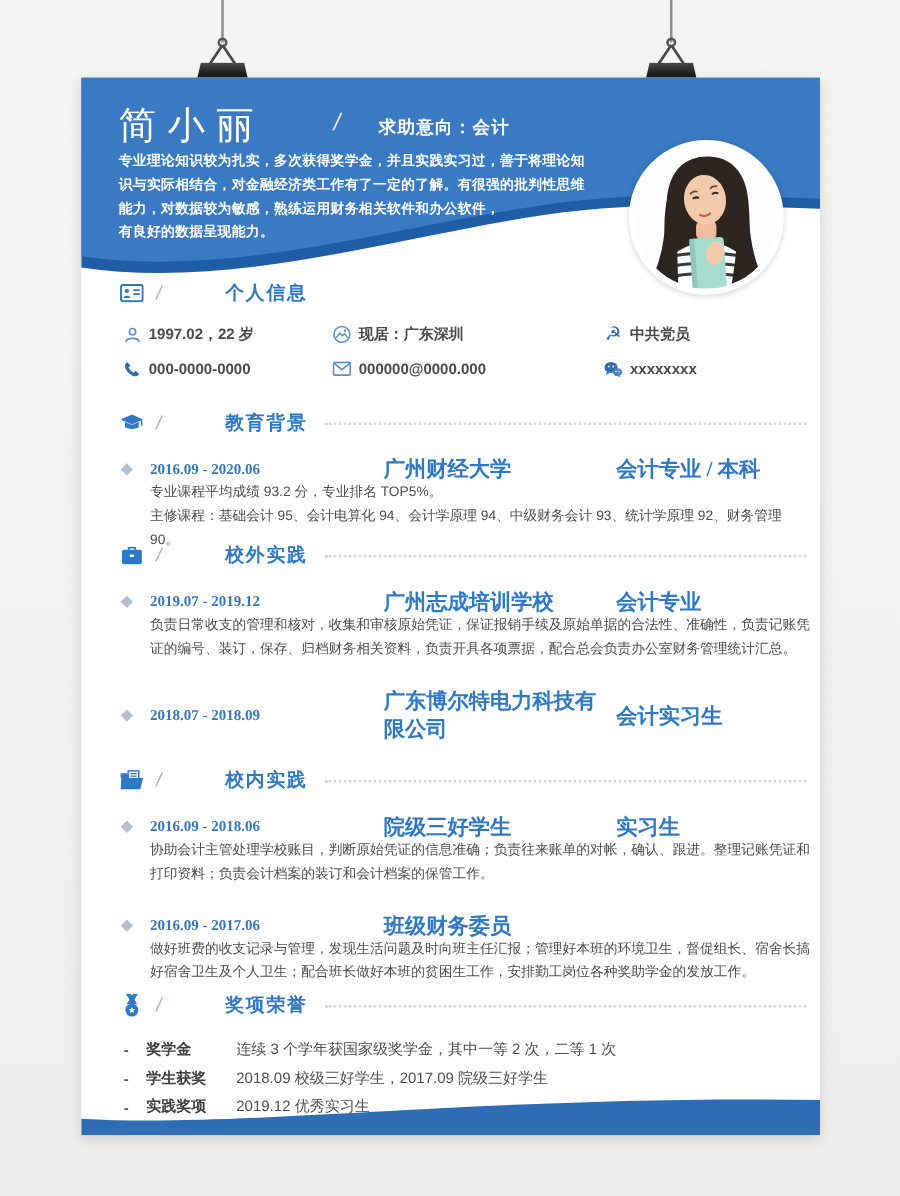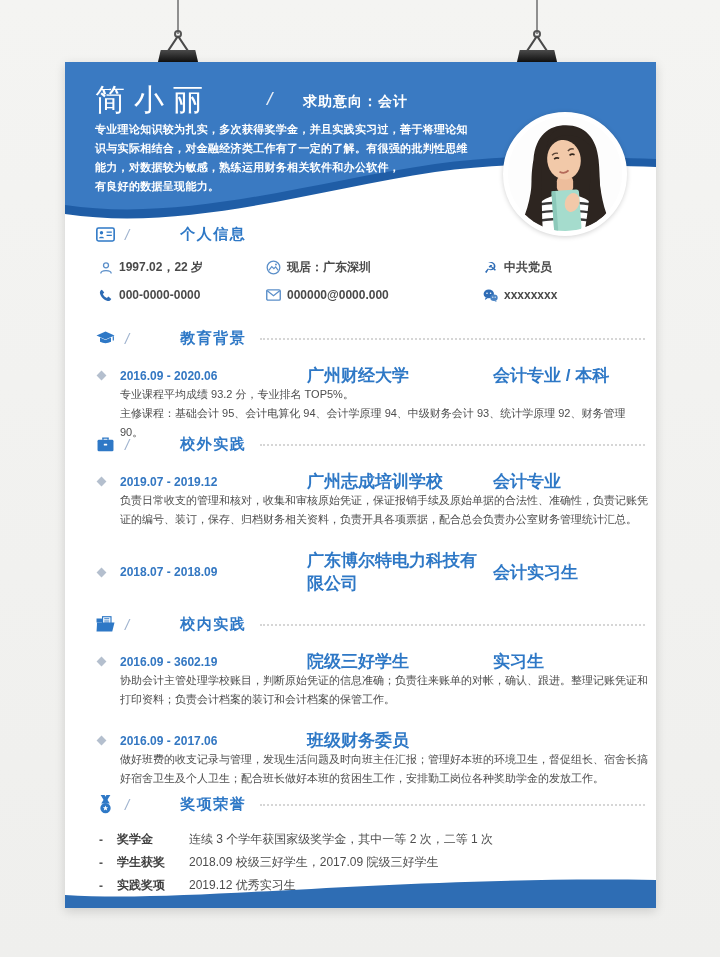--- a/index.html
+++ b/index.html
@@ -50,21 +50,21 @@
   .sec-title { color:#2e78c6; font-size:15px; font-weight:700; letter-spacing:1.5px;margin-left:42px; }
   .sec-dots { flex:1; border-top:2px dotted #d6d6d6; margin-left:14px; margin-top:2px; }
 
   .pinfo-grid { display:grid; grid-template-columns:168px 217px 1fr; row-gap:12px;
                 margin-top:15px; }
   .pinfo-cell { display:flex; align-items:center; gap:6px; color:#4a4a4a;
                 font-size:12px; font-weight:600; padding-left:3px; }
   .pinfo-ic { width:15px; display:flex; justify-content:center; flex:0 0 15px; }
 
   .entry-row { display:grid; grid-template-columns:25px 171px 186px 1fr;
-               align-items:center; height:16px; margin-top:16px; }
+               align-items:center; height:16px; margin-top:16px;font-family:Liberation Serif, serif; }
   .diamond { width:7px; height:7px; background:#b4bfce; transform:rotate(45deg);
              margin-left:3px; }
   .e-date { color:#3377c2; font-size:12px; font-weight:700; }
   .e-org, .e-role { color:#2e78c6; font-size:17px; font-weight:700;margin-left:16px; }
   .desc { margin:5px 0 0 25px; width:530px; color:#4d4d4d; font-size:11px;
           line-height:19px; white-space:pre-line; }
   .gap20 { margin-top:20px; }
 
   .award-row { display:grid; grid-template-columns:22px 72px 1fr; align-items:center;
                height:23px; font-size:12px; }
@@ -289,21 +289,21 @@
             <polygon points="1,6 17.5,6 15.4,14.5 0.5,14.5" fill="#2e78c6"></polygon>
           </svg>
         </span>
         <span class="sec-slash">/</span>
         <span class="sec-title">校内实践</span>
         <span class="sec-dots"></span>
       </div>
 
       <div class="entry-row">
         <span class="diamond"></span>
-        <span class="e-date">2016.09 - 3602.19</span>
+        <span class="e-date">2016.09 - 2018.06</span>
         <span class="e-org">院级三好学生</span>
         <span class="e-role">实习生</span>
       </div>
       <p class="desc">协助会计主管处理学校账目，判断原始凭证的信息准确；负责往来账单的对帐，确认、跟进。整理记账凭证和打印资料；负责会计档案的装订和会计档案的保管工作。</p>
 
       <div class="entry-row gap20">
         <span class="diamond"></span>
         <span class="e-date">2016.09 - 2017.06</span>
         <span class="e-org">班级财务委员</span>
         <span class="e-role"></span>

